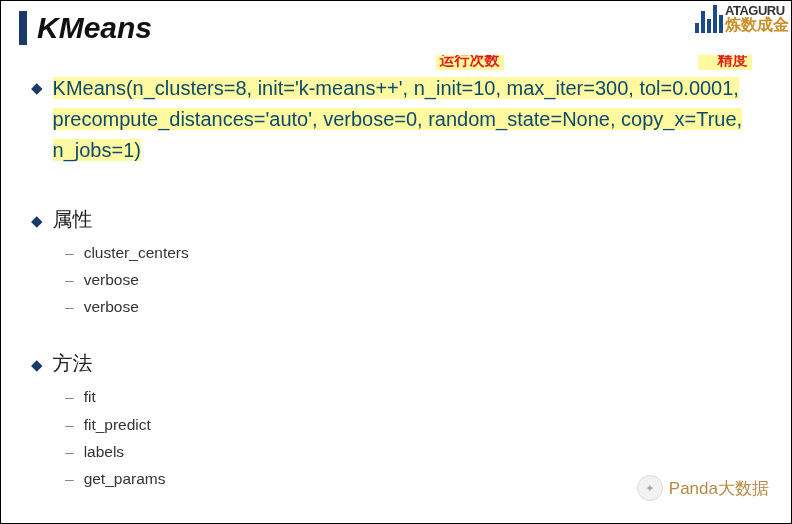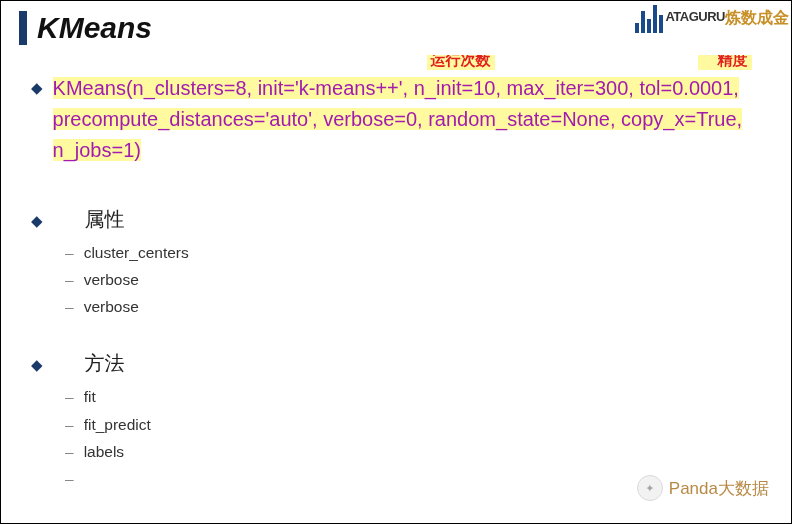--- a/index.html
+++ b/index.html
@@ -44,21 +44,21 @@
     height: 30px;
     gap: 2px;
   }
   .logo-bars span {
     display: inline-block;
     width: 4px;
     background: #1a4a8a;
   }
   .logo-text {
     display: flex;
-    flex-direction: row;
+    flex-direction: column;
     line-height: 1;
   }
   .logo-top {
     font-size: 13px;
     font-weight: bold;
     color: #333;
     letter-spacing: -0.5px;
   }
   .logo-bottom {
     font-size: 16px;
@@ -85,37 +85,36 @@
   .sig-wrap {
     position: relative;
     flex: 1;
   }
   .highlight {
     background: #fff9a0;
   }
   .sig {
     font-size: 20px;
     line-height: 1.55;
-    color: #a21caf;
+    color: #0c4a6e;
   }
   .annot {
     position: absolute;
     top: -22px;
     color: #e02020;
     font-size: 15px;
     font-weight: bold;
     background: #fff9a0;
     padding: 0 4px;
   }
-  .annot1 { left: 374px; }
+  .annot1 { left: 383px; }
   .annot2 { left: 645px; padding-left: 20px; }
   .section-title {
     font-size: 20px;
     color: #222;
-    margin-left: 32px;
   }
   .sublist {
     margin: 6px 0 0 34px;
     list-style: none;
   }
   .sublist li {
     font-size: 15.5px;
     color: #333;
     line-height: 1.75;
     display: flex;
@@ -218,20 +217,21 @@
       <li>
           <span class="dash">–</span>
           <span>fit_predict</span>
         </li>
       <li>
           <span class="dash">–</span>
           <span>labels</span>
         </li>
       <li>
           <span class="dash">–</span>
+          <span>get_params</span>
         </li>
       <li>
           <span class="dash">–</span>
         </li>
     </ul>
   </div>
 
 </div>
 
 <div class="watermark">

